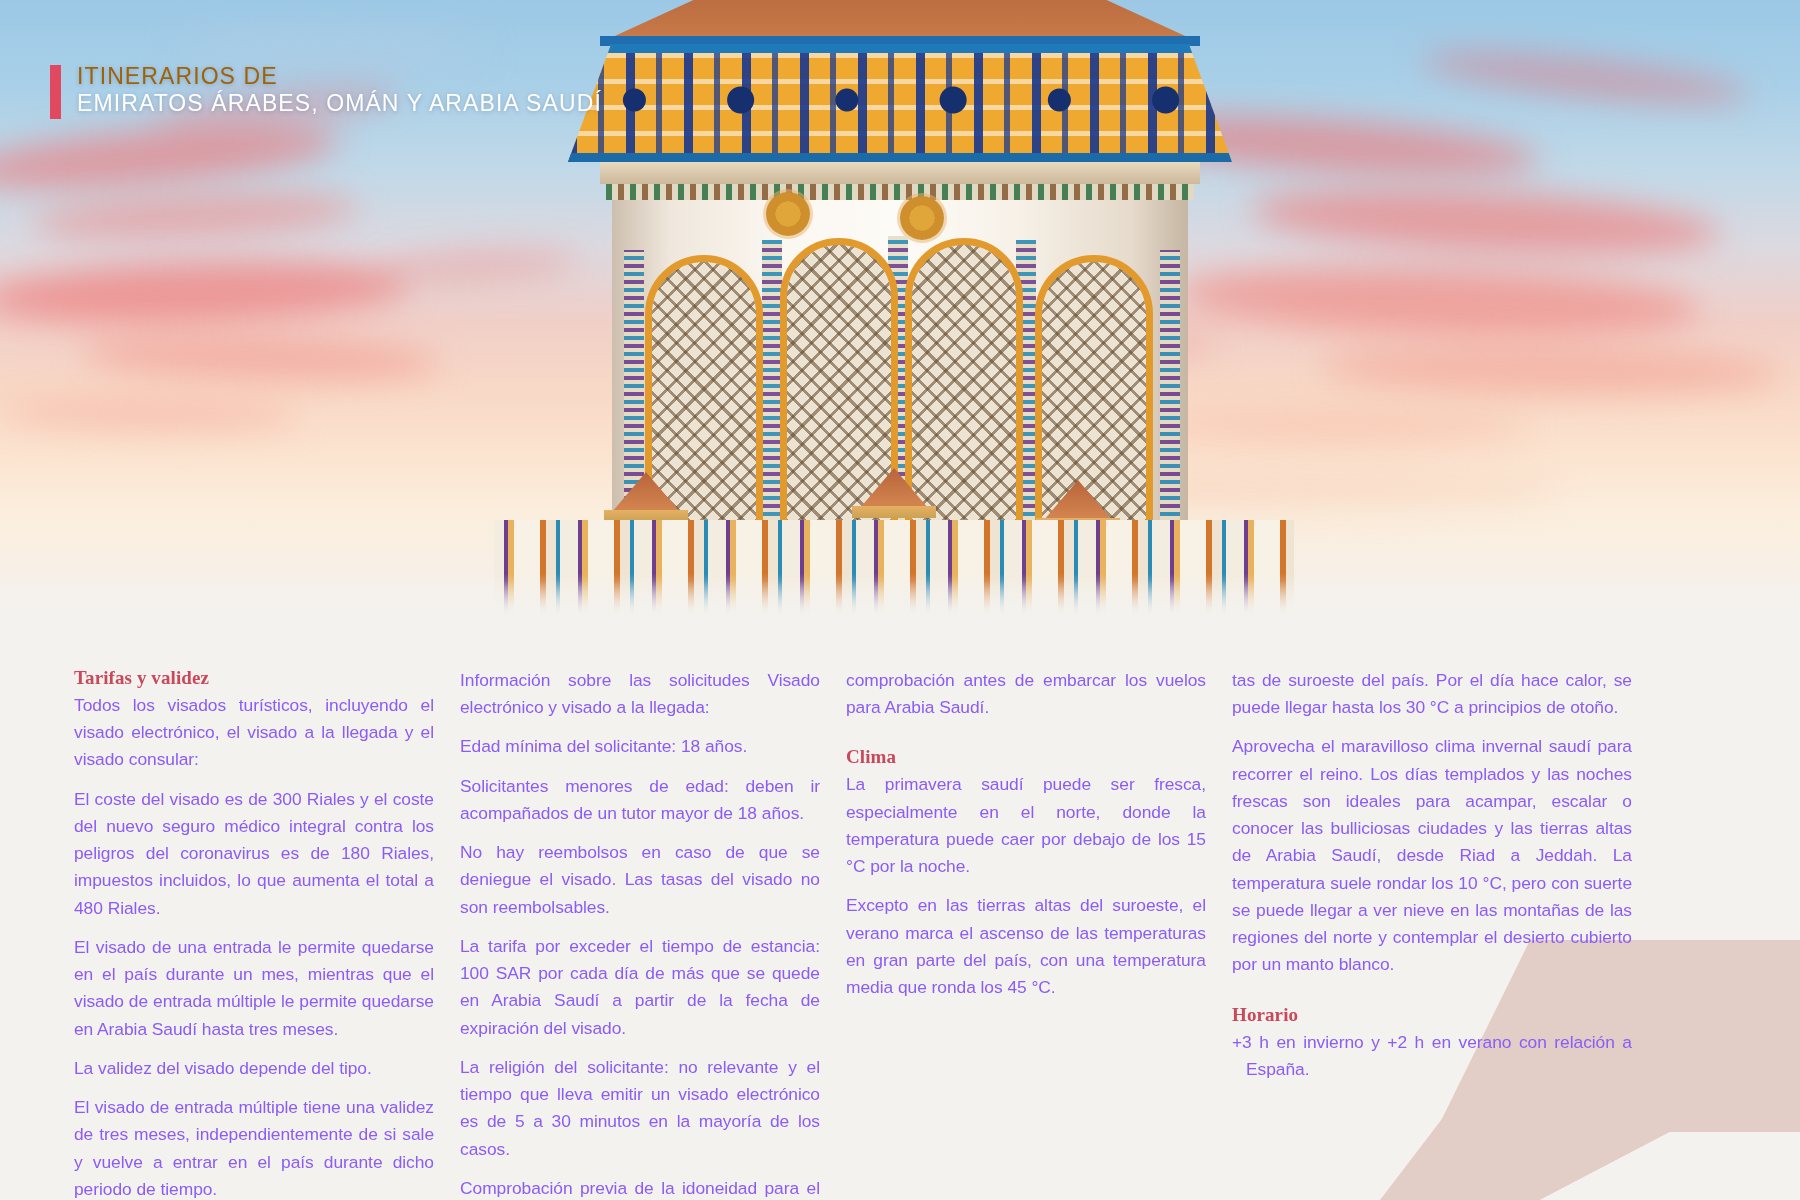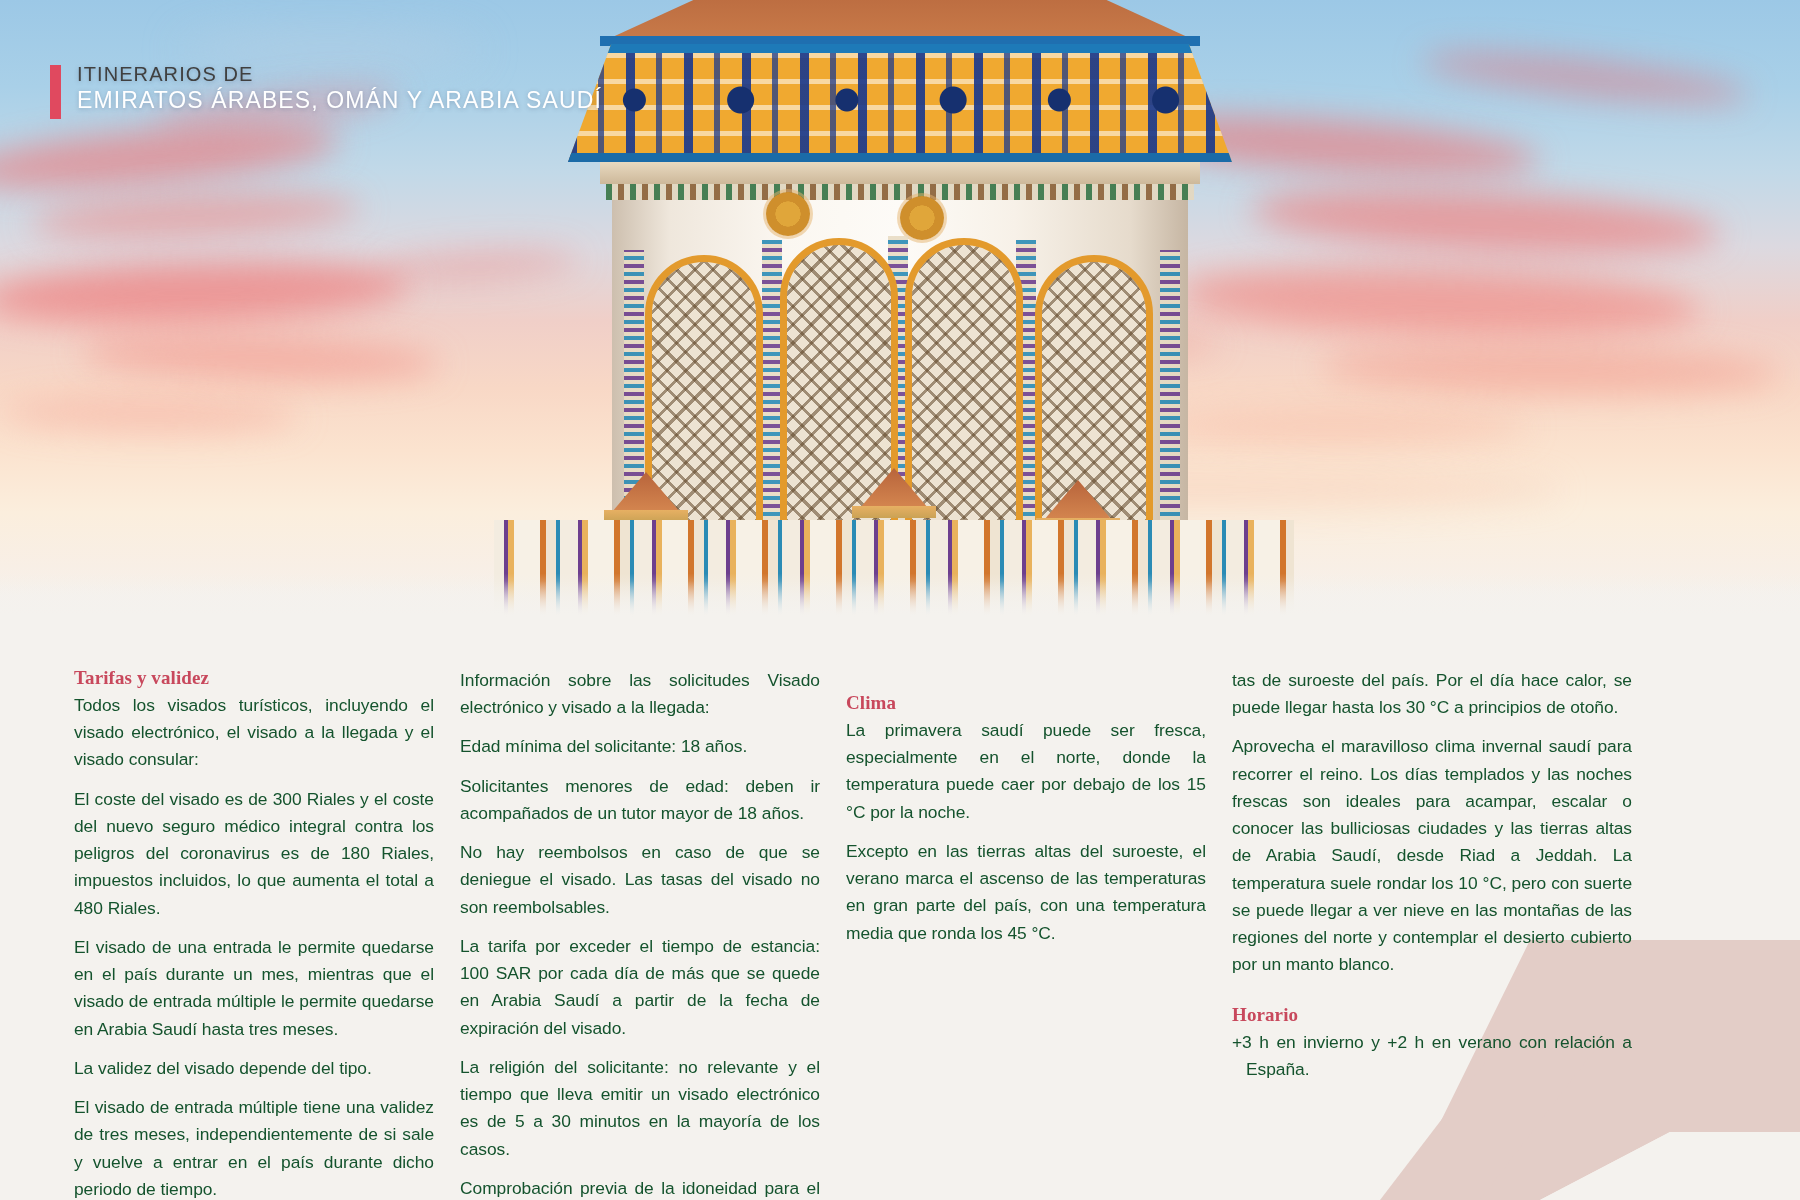--- a/index.html
+++ b/index.html
@@ -222,23 +222,23 @@
   }
   .title-bar {
     width: 11px;
     height: 54px;
     background: #e0495f;
     flex: none;
     margin-top: 2px;
   }
   .title-lines { line-height: 1.18; }
   .title-line1 {
-    font-size: 20px;
+    font-size: 23px;
     letter-spacing: 1.1px;
-    color: #404040;
+    color: #a16207;
     font-weight: 400;
     text-shadow: 0 1px 4px rgba(70,90,120,.35);
   }
   .title-line2 {
     font-size: 23px;
     letter-spacing: 1.1px;
     color: #ffffff;
     font-weight: 400;
     text-shadow: 0 1px 4px rgba(70,90,120,.35);
   }
@@ -280,21 +280,21 @@
     font-size: 19px;
     color: #c8485c;
     margin: 0 0 3px 0;
     letter-spacing: .1px;
   }
   .col h3.spaced { margin-top: 25px; }
 
   .col p {
     font-size: 17.4px;
     line-height: 1.565;
-    color: #14532d;
+    color: #8b5cf6;
     text-align: justify;
     margin: 0;
     font-weight: 300;
     letter-spacing: -.05px;
   }
   .col p + p { margin-top: 12px; }
   .col p.indent-cont { padding-left: 14px; text-indent: -14px; }
 </style>
 </head>
 <body>
@@ -394,20 +394,21 @@
         <p>Información sobre las solicitudes Visado electrónico y visado a la llegada:</p>
         <p>Edad mínima del solicitante: 18 años.</p>
         <p>Solicitantes menores de edad: deben ir acompañados de un tutor mayor de 18 años.</p>
         <p>No hay reembolsos en caso de que se deniegue el visado. Las tasas del visado no son reembolsables.</p>
         <p>La tarifa por exceder el tiempo de estancia: 100 SAR por cada día de más que se quede en Arabia Saudí a partir de la fecha de expiración del visado.</p>
         <p>La religión del solicitante: no relevante y el tiempo que lleva emitir un visado electrónico es de 5 a 30 minutos en la mayoría de los casos.</p>
         <p>Comprobación previa de la idoneidad para el visado: todas las aerolíneas realizan dicha</p>
       </div>
 
       <div class="col">
+        <p>comprobación antes de embarcar los vuelos para Arabia Saudí.</p>
         <h3 class="spaced">Clima</h3>
         <p>La primavera saudí puede ser fresca, especialmente en el norte, donde la temperatura puede caer por debajo de los 15 °C por la noche.</p>
         <p>Excepto en las tierras altas del suroeste, el verano marca el ascenso de las temperaturas en gran parte del país, con una temperatura media que ronda los 45 °C.</p>
       </div>
 
       <div class="col last">
         <p>tas de suroeste del país. Por el día hace calor, se puede llegar hasta los 30 °C a principios de otoño.</p>
         <p>Aprovecha el maravilloso clima invernal saudí para recorrer el reino. Los días templados y las noches frescas son ideales para acampar, escalar o conocer las bulliciosas ciudades y las tierras altas de Arabia Saudí, desde Riad a Jeddah. La temperatura suele rondar los 10 °C, pero con suerte se puede llegar a ver nieve en las montañas de las regiones del norte y contemplar el desierto cubierto por un manto blanco.</p>
         <h3 class="spaced">Horario</h3>
         <p class="indent-cont">+3 h en invierno y +2 h en verano con relación a España.</p>

